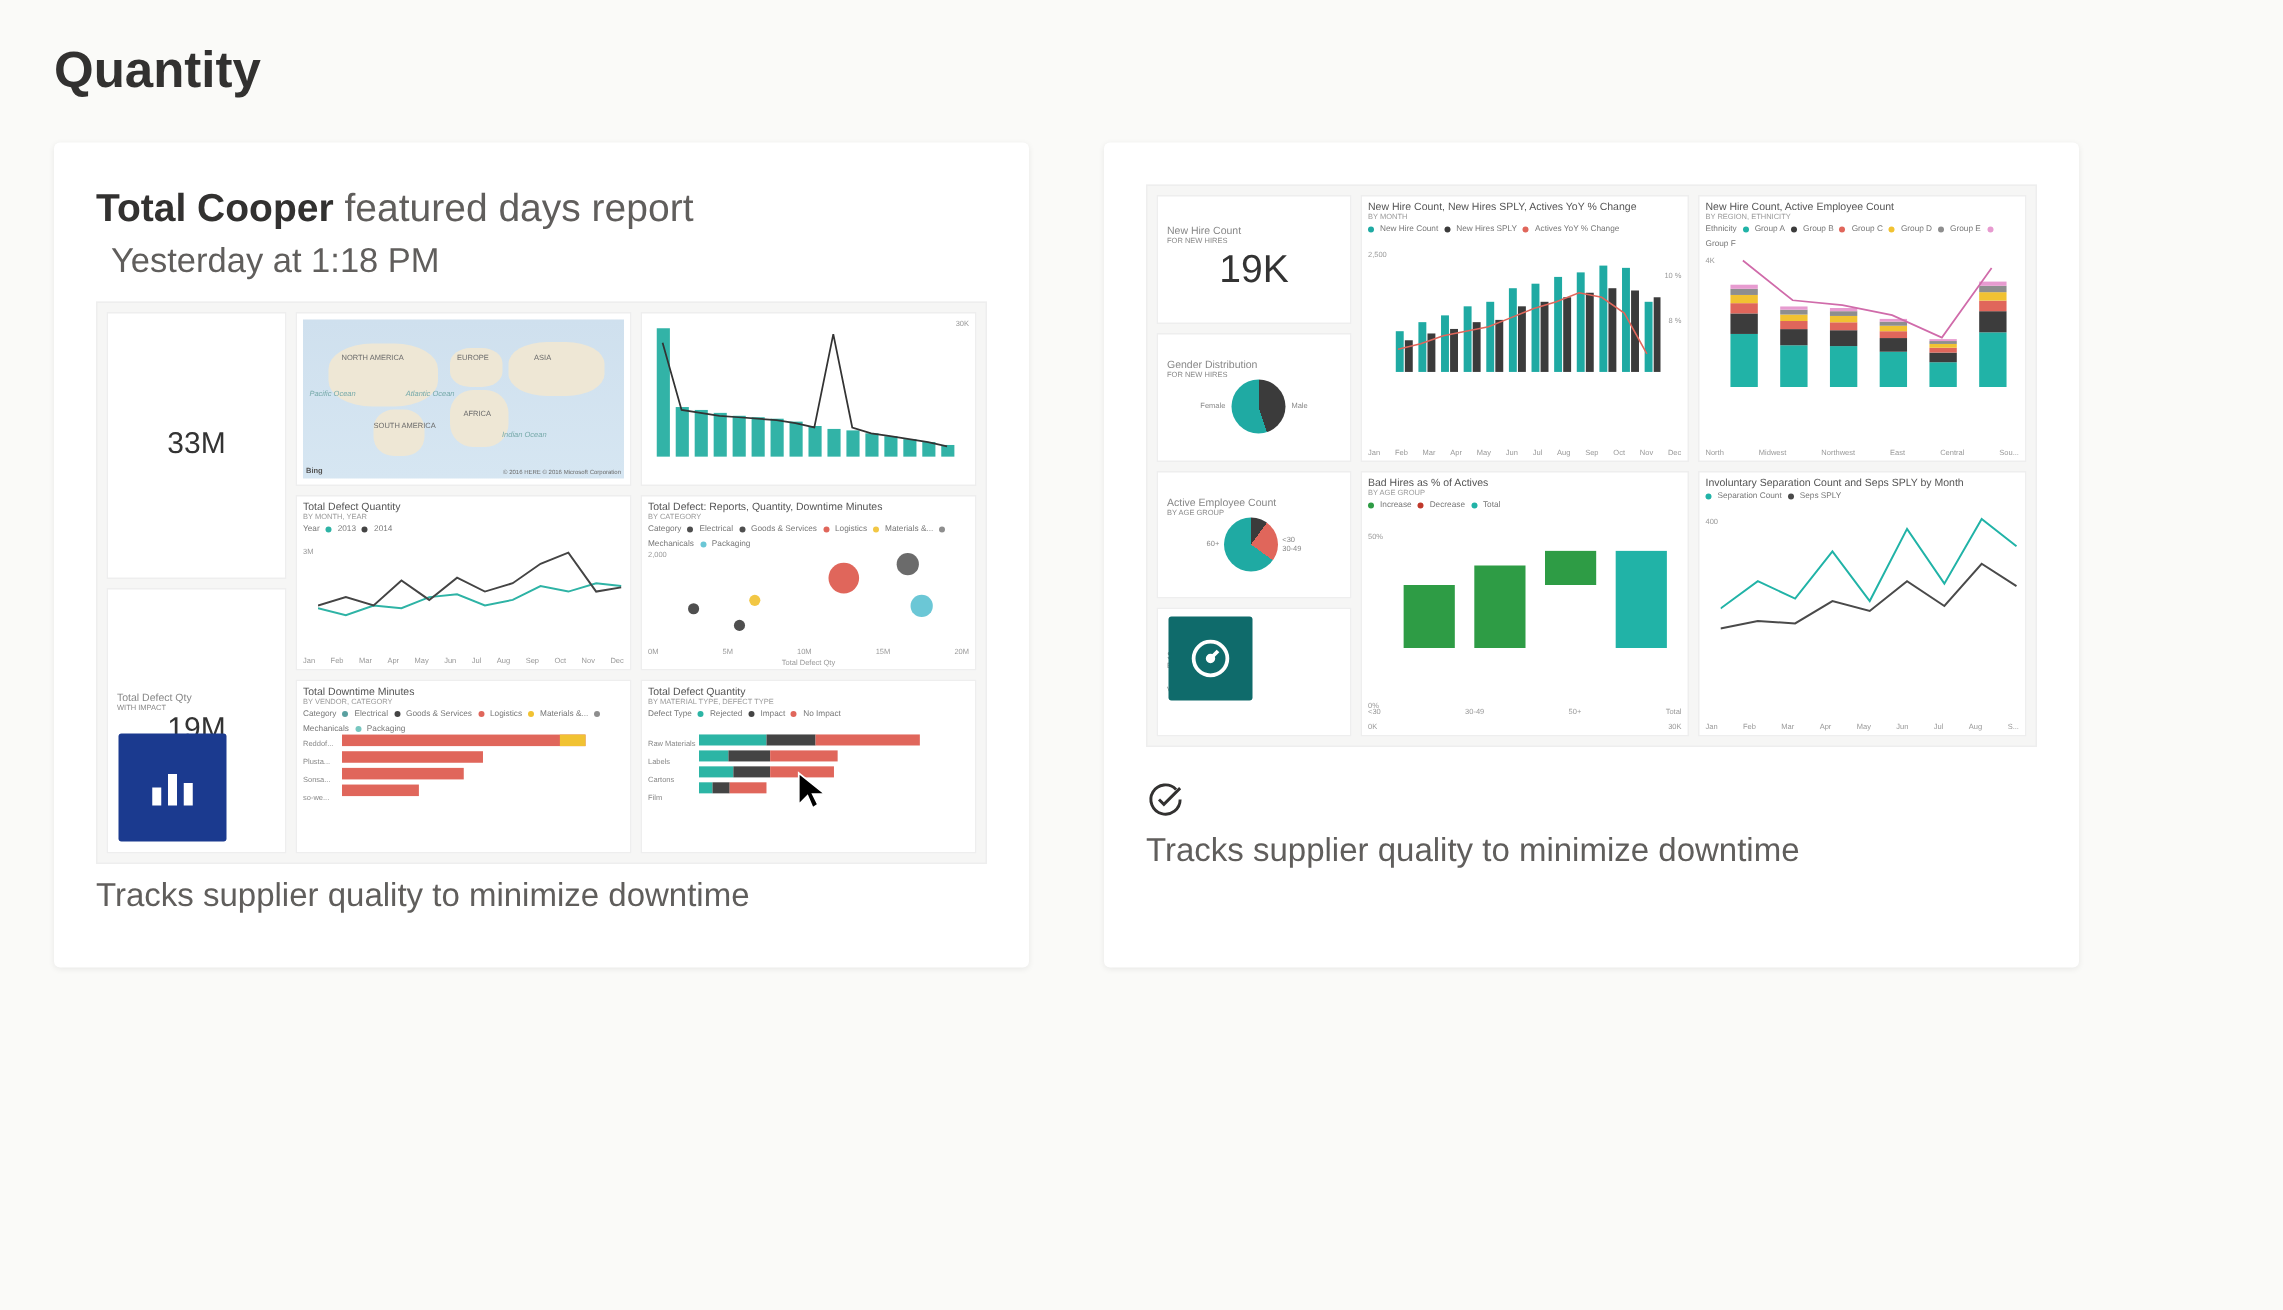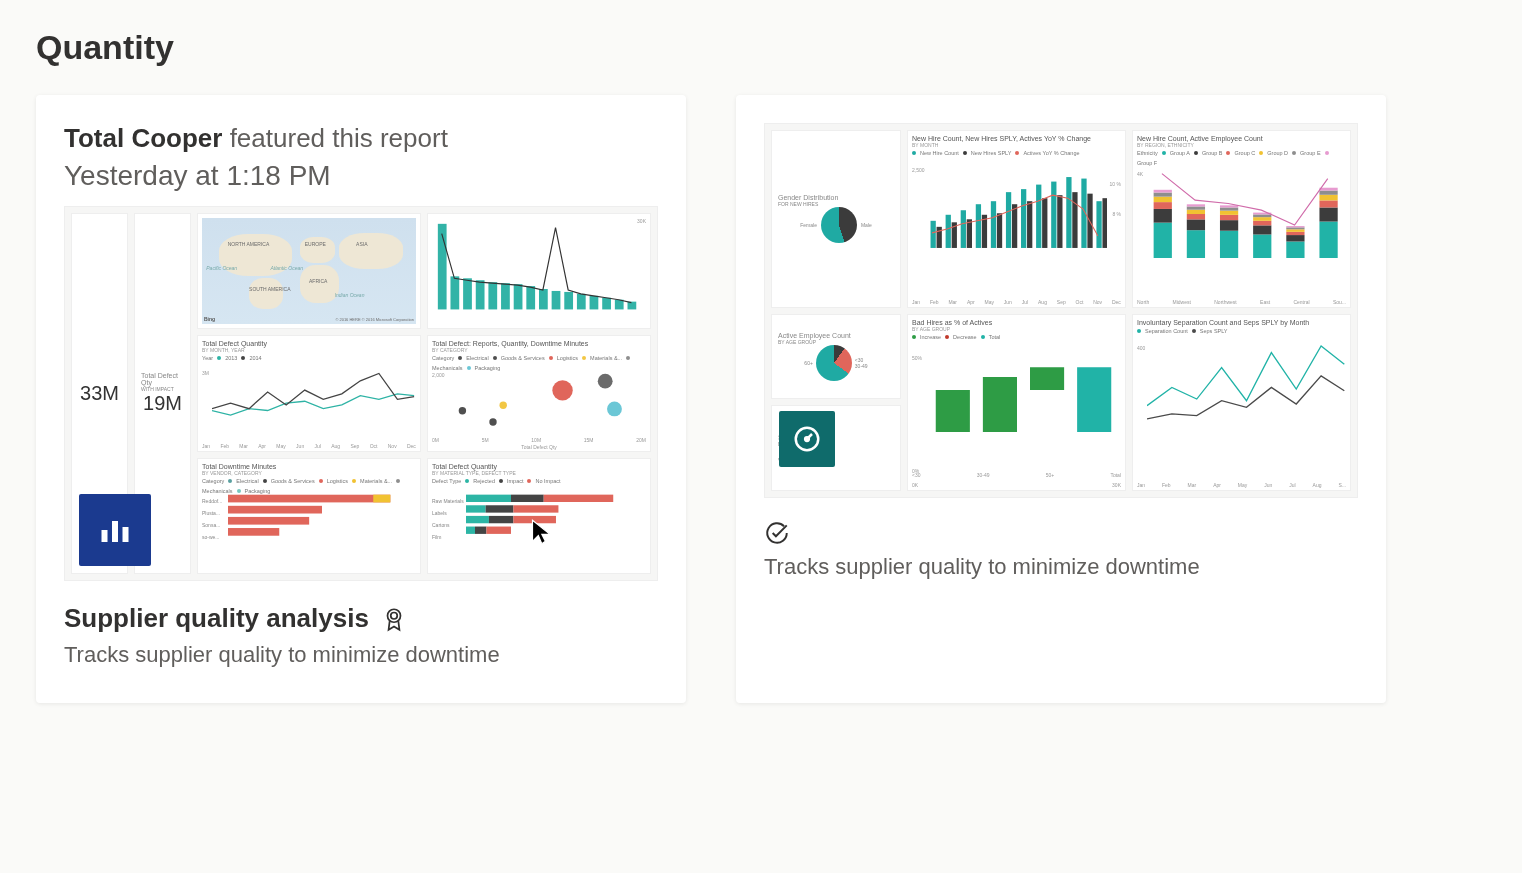--- a/index.html
+++ b/index.html
@@ -17,21 +17,21 @@
     border-radius: 4px;
     box-shadow: 0 1px 4px rgba(0,0,0,0.08);
     width: 650px;
     padding: 28px 28px 32px 28px;
     display: flex;
     flex-direction: column;
   }
   .card-header { margin-bottom: 14px; }
   .feat-line { font-size: 26px; color: #605e5c; }
   .feat-line .user { font-weight: 700; color: #323130; }
-  .feat-time { font-size: 28px; color: #605e5c; margin-top: 6px; }
+  .feat-time { font-size: 23px; color: #605e5c; margin-top: 6px; margin-left: 10px; }
   .thumb {
     width: 100%;
     height: 375px;
     background: #f6f6f5;
     border: 1px solid #eee;
     position: relative;
     display: grid;
     gap: 6px;
     padding: 6px;
   }
@@ -49,21 +49,21 @@
   .map { grid-row:1; grid-column:2; }
   .mapbox { position:absolute; inset:4px; background:linear-gradient(180deg,#cfe0ee 0,#d6e6f2 100%); }
   .continent{position:absolute;background:#eee7d5;border-radius:40%;}
   .mlabel{position:absolute;font-size:5px;color:#6b6b6b;white-space:nowrap;}
   .bars1 { grid-row:1; grid-column:3; }
   .bars1 svg{position:absolute;inset:4px;}
   .lines { grid-row:2; grid-column:2; }
   .scatter { grid-row:2; grid-column:3; }
   .hbars1 { grid-row:3; grid-column:2; }
   .hbars2 { grid-row:3; grid-column:3; }
-  .leftcol { grid-row:1/4; grid-column:1; display:flex; flex-direction:row; gap:6px; }
+  .leftcol { grid-row:1/4; grid-column:1; display:flex; flex-direction:column; gap:6px; }
   .leftcol > div{flex:1;}
   .report-icon {
     position:absolute; bottom:14px; left:14px;
     width:72px; height:72px; background:#1b3a8f;
     display:flex; align-items:center; justify-content:center;
     border-radius:2px; z-index:5;
   }
   
   .thumb.right {
     grid-template-columns: 130px 1fr 1fr;
@@ -98,21 +98,21 @@
 <body>
 
 <h1 class="section-title">Quantity</h1>
 
 <div class="cards-row">
 
   <div class="card">
     <div class="card-header">
       <div class="feat-line">
         <span class="user">Total Cooper</span>
-        <span>featured this report</span>
+        <span>featured days report</span>
       </div>
       <div class="feat-time">Yesterday at 1:18 PM</div>
     </div>
 
     <div class="thumb left">
 
       <div class="leftcol">
         <div class="kpi">
           <div class="big">33M</div>
         </div>
@@ -325,36 +325,33 @@
             <rect x="10" y="6" width="4" height="14"></rect>
             <rect x="17" y="10" width="4" height="10"></rect>
         </svg>
       </div>
 
       <svg class="cursor-arrow" style="right:100px;bottom:34px" width="28" height="28" viewBox="0 0 24 24">
         <path d="M3 2 L3 20 L8 15 L11 22 L14 20 L11 14 L18 14 Z" fill="#000" stroke="#fff" stroke-width="1"></path>
       </svg>
     </div>
 
-    <div class="card-title-row">
-      <span class="card-title">Supplier quality analysis</span>
-      <svg class="badge-icon" viewBox="0 0 24 24" fill="none" stroke="#323130" stroke-width="1.6">
-        <circle cx="12" cy="9" r="6"></circle>
-          <circle cx="12" cy="9" r="3"></circle>
-        <path d="M8 14 L7 22 L12 19 L17 22 L16 14"></path>
-      </svg>
-    </div>
     <div class="card-desc">Tracks supplier quality to minimize downtime</div>
   </div>
 
   <div class="card">
 
     <div class="thumb right">
 
       <div class="r-kpi-top">
+        <div class="kpi">
+          <div class="lbl">New Hire Count</div>
+          <div class="lbl" style="font-size:5px">FOR NEW HIRES</div>
+          <div class="big" style="font-size:26px">19K</div>
+        </div>
         <div class="kpi" style="position:relative">
           <div class="lbl">Gender Distribution</div>
           <div class="lbl" style="font-size:5px">FOR NEW HIRES</div>
           <div style="display:flex;align-items:center;gap:4px;justify-content:center">
             <span style="font-size:5px;color:#888">Female</span>
             <div class="pie" style="width:36px;height:36px;background:conic-gradient(#3b3b3b 0 45%, #1faaa3 45% 100%)"></div>
             <span style="font-size:5px;color:#888">Male</span>
           </div>
         </div>
       </div>

